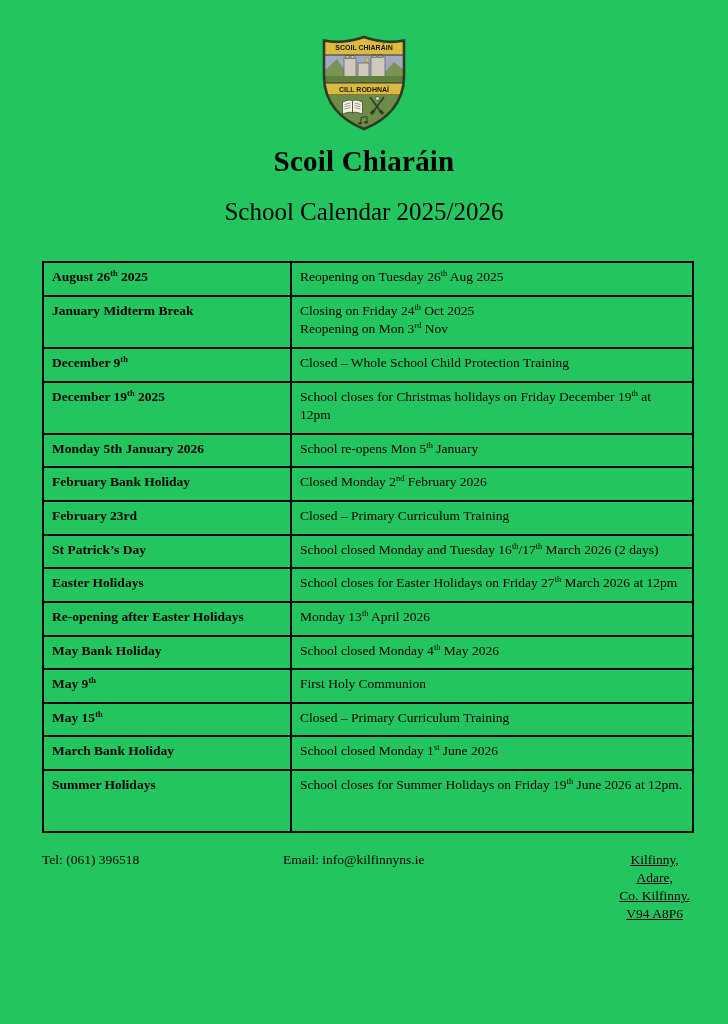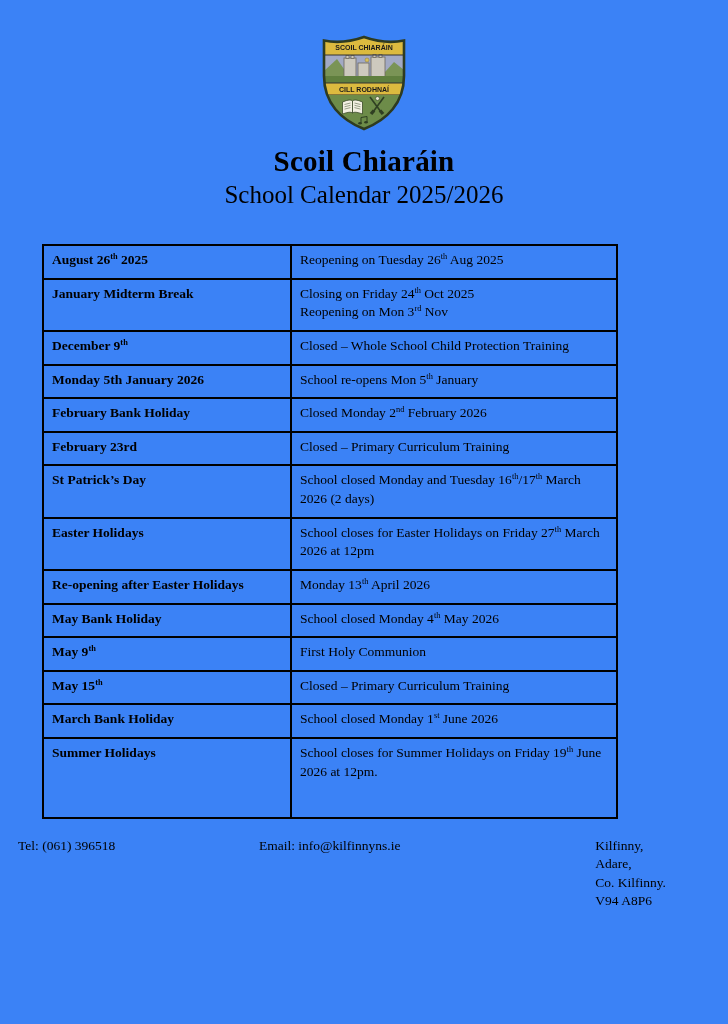--- a/index.html
+++ b/index.html
@@ -2,57 +2,57 @@
 <html><head>
 <meta charset="utf-8">
 <style>
   html, body { margin: 0; padding: 0; background: #ffffff; }
   body {
     width: 728px; height: 1024px;
     font-family: "Liberation Serif", serif;
     color: #000;
     overflow: hidden;
   }
-  .page { position: relative; width: 728px; height: 1024px; background: #3b82f6; }
+  .page { position: relative; width: 728px; height: 1024px; background: #22c55e; }
 
   
   .doc-header { text-align: center; padding-top: 34px; }
   .crest { display: inline-block; line-height: 0; }
   .title  { font-size: 29px; font-weight: bold; margin: 9px 0 0 0; letter-spacing: 0.2px; }
-  .subtitle { font-size: 25px; margin-top: 3px; }
+  .subtitle { font-size: 25px; margin-top: 20px; }
 
   
   table.cal {
     border-collapse: collapse;
     table-layout: fixed;
-    width: 576px;
+    width: 652px;
     margin: 35px 0 0 42px;
   }
   table.cal td {
     border: 2px solid #000;
     vertical-align: top;
     padding: 5px 8px 8px 8px;
     font-size: 13.5px;
     line-height: 1.38;
   }
   td.c-date { width: 230px; font-weight: bold; }
   table.cal tr:last-child td { padding-bottom: 36px; }
   sup { font-size: 0.62em; vertical-align: super; line-height: 0; }
 
   
   .doc-footer {
     display: flex;
     width: 648px;
-    margin: 18px 38px 0 18px;
+    margin: 18px 38px 0 42px;
     font-size: 13.5px;
     line-height: 1.35;
   }
   .f-tel { width: 241px; }
   .f-email { flex: 1; }
-  .f-addr { text-align: left; }
+  .f-addr { text-align: center; text-decoration: underline; }
 </style>
 </head>
 <body>
 
 <div class="page">
 
   <header class="doc-header">
     <div class="crest">
       <svg width="88" height="98" viewBox="0 0 88 98">
         <defs>
@@ -144,20 +144,26 @@
           </td>
   </tr>
 
   <tr>
     <td class="c-date">December 9<sup>th</sup></td>
     <td class="c-detail">
             <div>Closed – Whole School Child Protection Training</div>
           </td>
   </tr>
 
+  <tr>
+    <td class="c-date">December 19<sup>th</sup> 2025</td>
+    <td class="c-detail">
+            <div>School closes for Christmas holidays on Friday December 19<sup>th</sup> at 12pm</div>
+          </td>
+  </tr>
 
   <tr>
     <td class="c-date">Monday 5th January 2026</td>
     <td class="c-detail">
             <div>School re-opens Mon 5<sup>th</sup> January</div>
           </td>
   </tr>
 
   <tr>
     <td class="c-date">February Bank Holiday</td>

